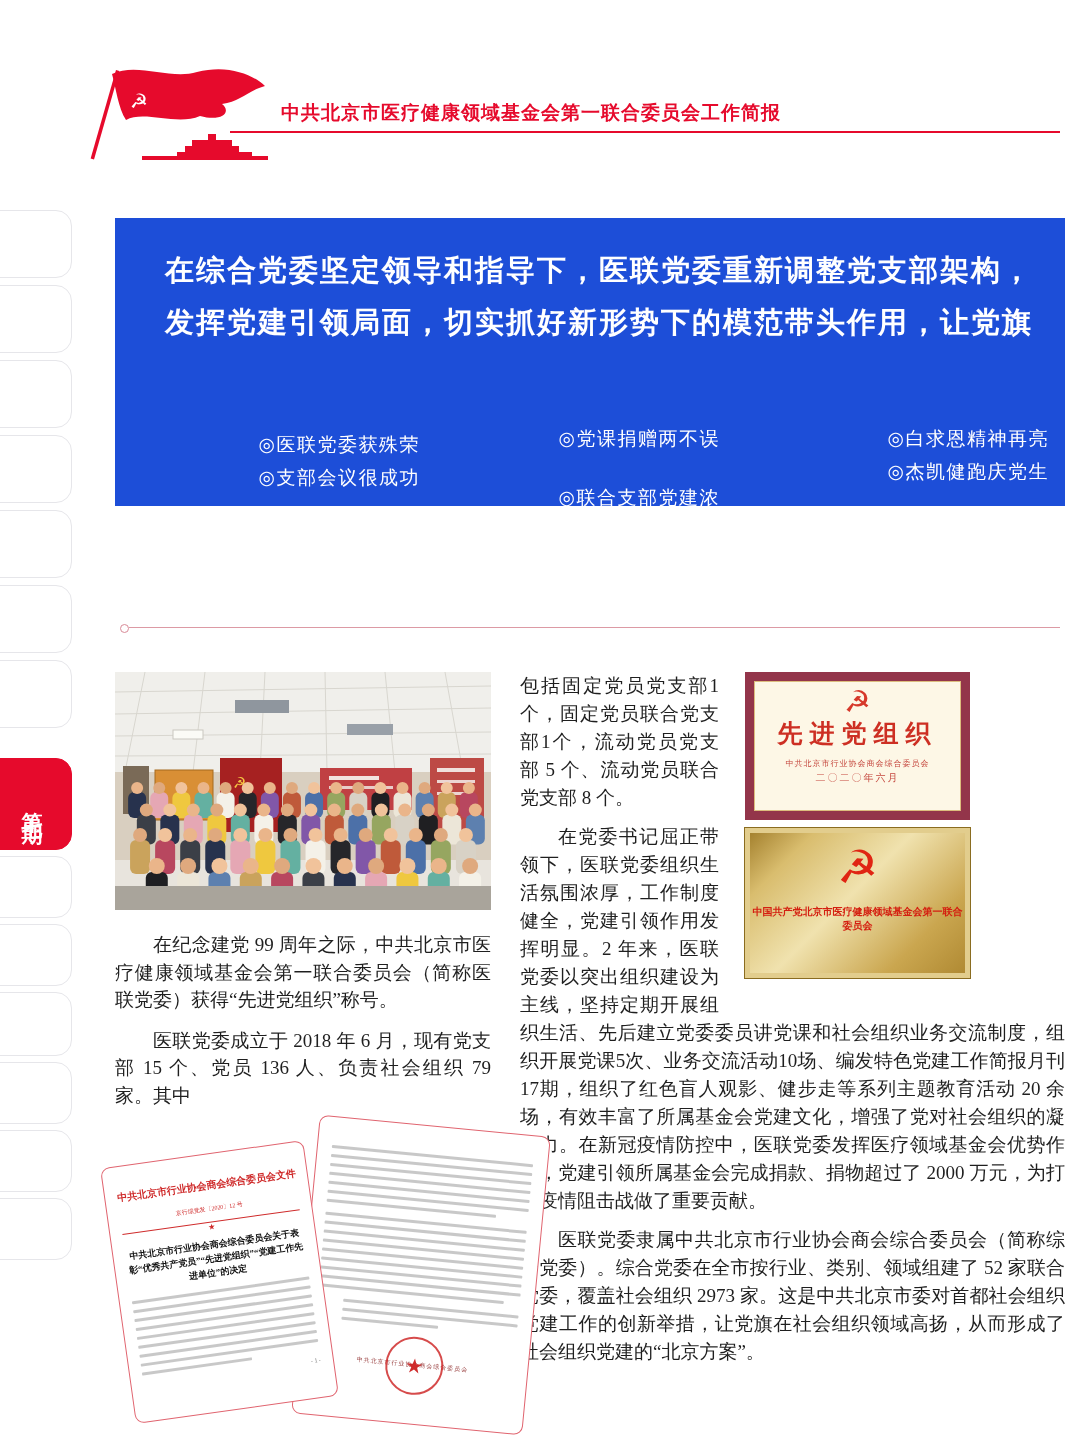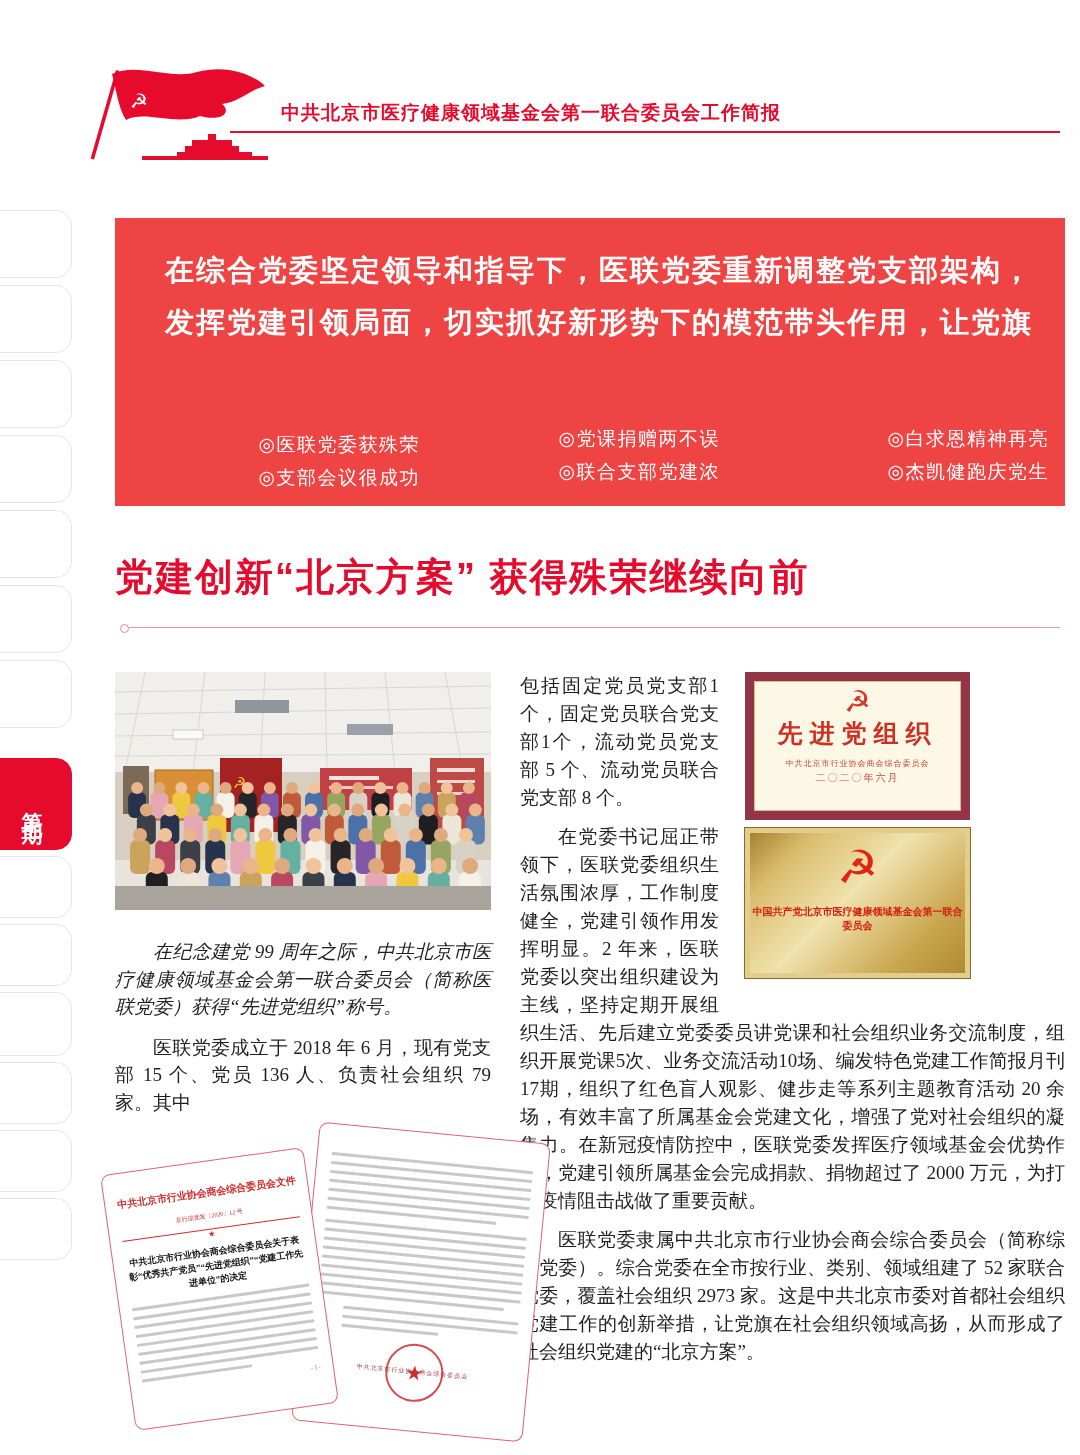--- a/index.html
+++ b/index.html
@@ -14,32 +14,32 @@
   .issue-label{writing-mode:vertical-rl;color:#fff;font-family:"Liberation Sans","DejaVu Sans",sans-serif;
                font-weight:bold;font-size:21px;letter-spacing:6px;margin-left:18px;}
 
   
   .masthead-title{position:absolute;left:281px;top:100px;color:#e60a2c;
                   font-family:Liberation Serif, serif;
                   font-weight:bold;font-size:19px;letter-spacing:1px;}
   .masthead-rule{position:absolute;left:230px;top:131px;width:830px;height:2px;background:#e60a2c;}
 
   
-  .banner{position:absolute;left:115px;top:218px;width:950px;height:288px;background:#ef4444;}
+  .banner{position:absolute;left:115px;top:218px;width:950px;height:288px;background:#1d4ed8;}
   .banner-lines{position:absolute;left:50px;top:26px;right:30px;color:#fff;
                 font-family:"Liberation Sans","DejaVu Sans",sans-serif;font-weight:bold;
                 font-size:29px;line-height:52px;letter-spacing:2px;}
   .hl-strip{position:absolute;left:50px;right:0;top:167px;height:28px;background:#fff;
             border-radius:14px 0 0 14px;display:flex;align-items:center;}
   .hl-label{color:#e60a2c;font-family:"Liberation Sans","DejaVu Sans",sans-serif;
             font-weight:bold;font-size:19px;letter-spacing:3px;padding-left:22px;}
   .hl-grid{position:absolute;left:58px;top:204px;right:16px;display:flex;}
   .hl-col{display:flex;flex-direction:column;align-items:flex-end;}
   .hl-col1{width:247px;padding-top:6px;}
-  .hl-col2{width:300px;}
+  .hl-col2{width:300px;gap:26px;}
   .hl-col3{flex:1;}
   .hl-item{color:#fff;font-size:19px;line-height:33px;letter-spacing:1.5px;}
 
   
   .headline{position:absolute;left:115px;top:552px;color:#e60a2c;
             font-family:"Liberation Sans","DejaVu Sans",sans-serif;
             font-weight:bold;font-size:38px;letter-spacing:2px;}
   .headline-rule{position:absolute;left:120px;top:624px;width:940px;height:8px;}
   .headline-rule .dot{position:absolute;left:0;top:0;width:7px;height:7px;border:1px solid #d98a97;
                       border-radius:50%;background:#fff;}
@@ -47,21 +47,21 @@
 
   
   .content{position:absolute;left:115px;top:672px;width:950px;height:760px;}
   .col-left{position:absolute;left:0;top:0;width:376px;}
   .col-right{position:absolute;left:405px;top:0;width:545px;}
   .body-p{text-align:justify;font-size:19px;line-height:27.5px;color:#1f1f1f;margin:0 0 13px 0;}
   .indent{text-indent:2em;}
   .col-right .body-p{line-height:28px;margin-bottom:11px;}
 
   .photo-frame{width:376px;height:238px;overflow:hidden;background:#e8e4dd;}
-  .col-left .body-p:first-of-type{margin-top:28px;font-style:italic;}
+  .col-left .body-p:first-of-type{margin-top:21px;}
 
   
   .plaque-float{float:right;width:320px;height:314px;margin-left:26px;margin-bottom:8px;}
   .plaque1{width:207px;height:130px;border:9px solid #93354a;background:#fdf7e6;
            box-shadow:inset 0 0 0 1px #dcbd7e;text-align:center;}
   .plaque1 .emblem{font-size:30px;color:#d6392b;line-height:34px;margin-top:4px;}
   .plaque1 .ptitle{font-size:25px;font-weight:bold;color:#cd2f23;letter-spacing:7px;line-height:30px;}
   .plaque1 .porg{font-size:8px;color:#c5483f;margin-top:9px;letter-spacing:1px;}
   .plaque1 .pdate{font-size:10px;color:#c5483f;margin-top:2px;letter-spacing:2px;}
   .plaque2{width:215px;height:140px;margin-top:8px;border:5px solid #e2cd8d;
@@ -138,21 +138,20 @@
         <div class="hl-item"><span>◎</span><span>党课捐赠两不误</span></div>
         <div class="hl-item"><span>◎</span><span>联合支部党建浓</span></div>
       </div>
       <div class="hl-col hl-col3">
         <div class="hl-item"><span>◎</span><span>白求恩精神再亮</span></div>
         <div class="hl-item"><span>◎</span><span>杰凯健跑庆党生</span></div>
       </div>
     </div>
   </div>
 
-  <div class="headline">党建创新“北京方案” 获得殊荣继续向前</div>
   <div class="headline-rule">
     <span class="dot"></span>
     <span class="line"></span>
   </div>
 
   <div class="content">
 
     <div class="col-left">
       <div class="photo-frame">
         <svg id="photoSvg" width="376" height="238" viewBox="0 0 376 238">

